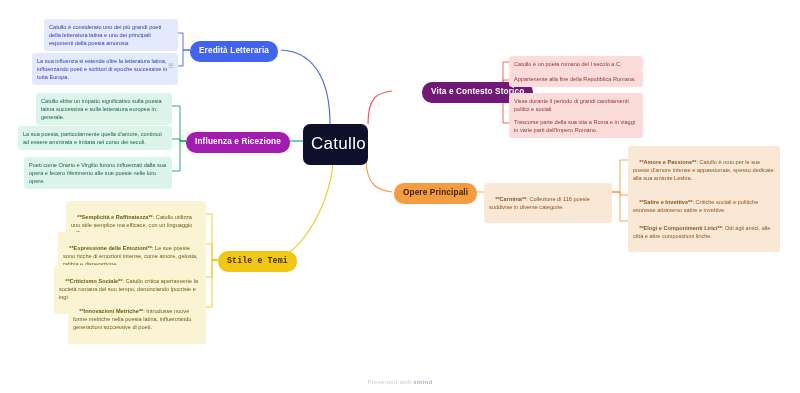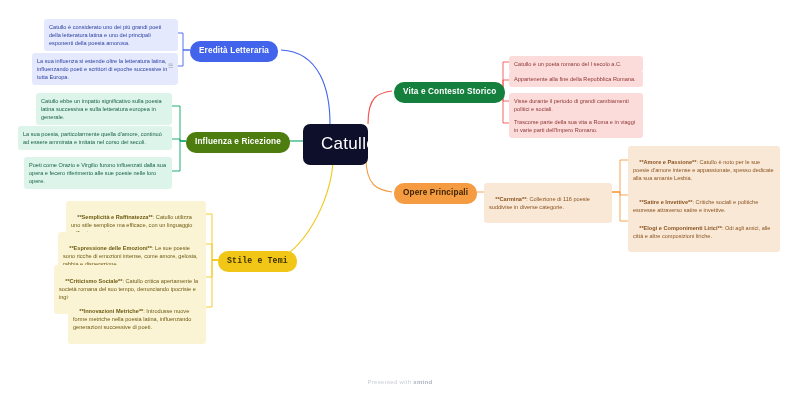--- a/index.html
+++ b/index.html
@@ -24,38 +24,38 @@
     white-space: pre-wrap;
     line-height: 1.28;
   }
   
   .root {
     background: #0d0f2b;
     color: #ffffff;
     border-radius: 7px;
     font-size: 17px;
     letter-spacing: 0.3px;
-    padding: 9px 18px 10px 18px;
+    padding: 9px 18px 10px 8px;
     text-align: right;
   }
   
   .branch {
     color: #ffffff;
     border-radius: 10px;
     font-size: 8.2px;
     font-weight: bold;
     letter-spacing: 0.15px;
     padding: 5px 9px 5px 9px;
     text-align: center;
     white-space: nowrap;
   }
   .branch.blue   { background: #4263eb; }
-  .branch.green  { background: #4d7c0f; }
+  .branch.green  { background: #a21caf; }
   .branch.yellow { background: #f2c617; color: #3d3000; font-family: Liberation Mono, monospace; }
-  .branch.red    { background: #15803d; }
+  .branch.red    { background: #701a75; margin-left: 28px; }
   .branch.orange { background: #f59b42; color: #3d2400; }
 
   
   .leaf {
     font-size: 5.6px;
     border-radius: 3px;
     padding: 4px 5px 4px 5px;
     line-height: 1.45;
   }
   .leaf.blue   { background: #e4e9fd; color: #2b3fa0; }

